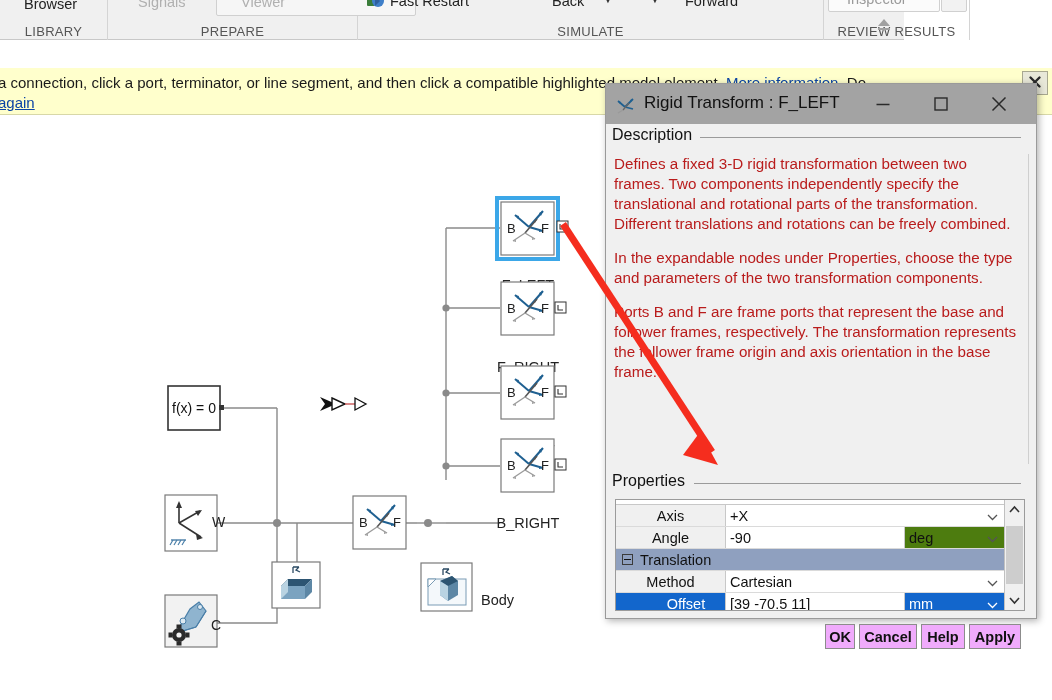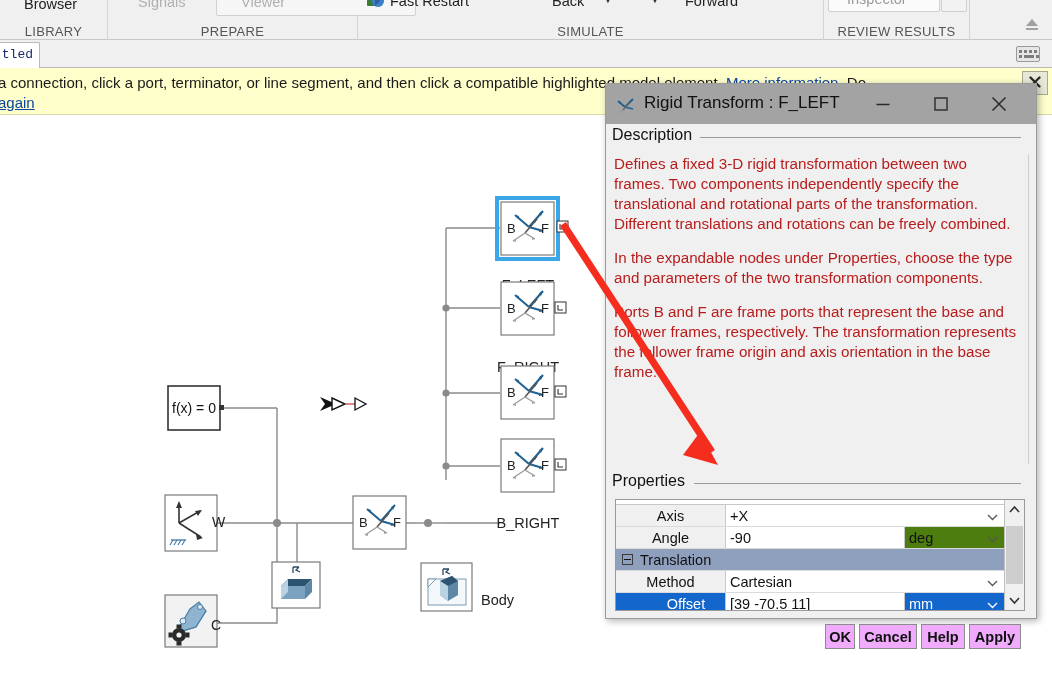--- a/index.html
+++ b/index.html
@@ -7,21 +7,21 @@
     margin: 0; padding: 0;
     width: 1052px; height: 700px;
     overflow: hidden;
     font-family: "Liberation Sans", sans-serif;
     background: #ffffff;
   }
   #root { position: relative; width: 1052px; height: 700px; }
 
   
   .ribbon {
-    position: absolute; left: 0; top: 0; width: 1052px; height: 40px;
+    position: absolute; left: 0; top: 0; width: 904px; height: 40px;
     background: #f0f0f0;
     border-bottom: 1px solid #c8c8c8;
   }
   .ribbon-group {
     position: absolute; top: 0; height: 40px;
     border-right: 1px solid #d4d4d4;
   }
   .rg-title {
     position: absolute; bottom: 1px; width: 100%;
     text-align: center; font-size: 13px; color: #555; letter-spacing: 0.3px;
@@ -297,34 +297,20 @@
     </div>
 
     <span class="collapse-arrow">
       <svg width="20" height="24" viewBox="0 0 20 24">
         <path d="M4 17 L10 10 L16 17 Z" fill="#a0a0a0"></path>
         <rect x="4" y="19" width="12" height="2" fill="#a0a0a0"></rect>
       </svg>
     </span>
   </div>
 
-  <div class="tabstrip">
-    <div class="model-tab">
-      <span>tled</span>
-    </div>
-    <div class="kbd-icon">
-      <i style="left:2px;top:3px;width:3px;height:3px;"></i>
-      <i style="left:7px;top:3px;width:3px;height:3px;"></i>
-      <i style="left:12px;top:3px;width:3px;height:3px;"></i>
-      <i style="left:17px;top:3px;width:3px;height:3px;"></i>
-      <i style="left:2px;top:8px;width:3px;height:3px;"></i>
-      <i style="left:7px;top:8px;width:10px;height:3px;"></i>
-      <i style="left:19px;top:8px;width:3px;height:3px;"></i>
-    </div>
-  </div>
 
   <div class="banner">
     <div class="banner-text">
       <span>a connection, click a port, terminator, or line segment, and then click a compatible</span>
       <span>highlighted model element.</span>
       <span class="banner-link">More information.</span>
       <span>Do</span>
     </div>
     <div class="banner-text2">again</div>
     <div class="banner-close">

